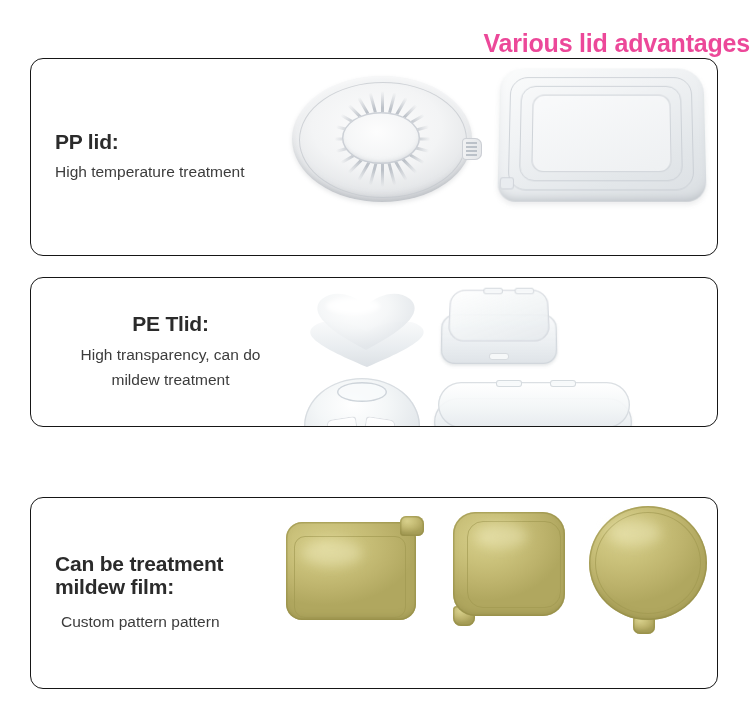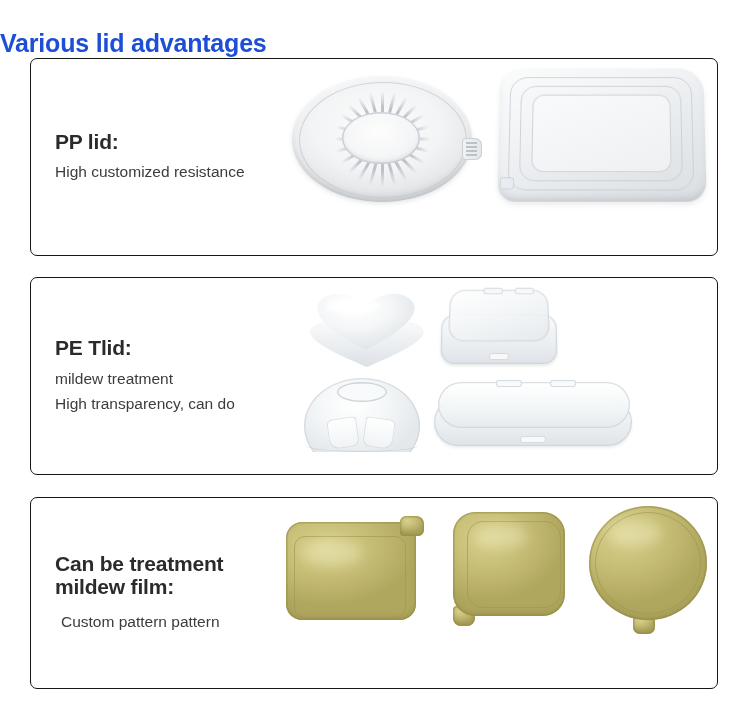--- a/index.html
+++ b/index.html
@@ -11,42 +11,42 @@
     width: 750px;
     height: 712px;
     font-family: "Liberation Sans", sans-serif;
     color: #333333;
     overflow: hidden;
     position: relative;
   }
 
   
   .page-title {
-    text-align: left;
+    text-align: right;
     font-size: 25px;
     font-weight: bold;
-    color: #1d4ed8;
+    color: #ec4899;
     letter-spacing: -0.2px;
     padding-top: 13px;
     line-height: 1.1;
   }
 
   
   .panel {
     position: absolute;
     left: 30px;
     width: 688px;
     border: 1px solid #161616;
-    border-radius: 7px;
+    border-radius: 13px;
     box-sizing: border-box;
     background: #ffffff;
     overflow: hidden;
   }
   #panel-pp  { top: 58px;  height: 198px; }
-  #panel-pe  { top: 277px; height: 198px; }
+  #panel-pe  { top: 277px; height: 150px; text-align: center; }
   #panel-film{ top: 497px; height: 192px; }
 
   .panel-inner {
     display: flex;
     align-items: center;
     height: 100%;
     width: 100%;
   }
   .panel-text {
     width: 255px;
@@ -416,21 +416,21 @@
 </style>
 </head>
 <body>
 
 <h1 class="page-title">Various lid advantages</h1>
 
 <section class="panel" id="panel-pp">
   <div class="panel-inner">
     <div class="panel-text">
       <div class="panel-heading">PP lid:</div>
-      <div class="panel-desc">High customized resistance</div>
+      <div class="panel-desc">High temperature treatment</div>
     </div>
     <div class="panel-media">
 
       <div class="product pp-round">
         <div class="body"></div>
         <div class="rim"></div>
         <div class="ribs">
           <i style="transform:rotate(0deg)"></i>
             <i style="transform:rotate(15deg)"></i>
           <i style="transform:rotate(30deg)"></i>
@@ -473,22 +473,22 @@
 
     </div>
   </div>
 </section>
 
 <section class="panel" id="panel-pe">
   <div class="panel-inner">
     <div class="panel-text">
       <div class="panel-heading">PE Tlid:</div>
       <div class="panel-desc">
+        <span class="l2">High transparency, can do</span>
         <span class="l2">mildew treatment</span>
-        <span class="l2">High transparency, can do</span>
       </div>
     </div>
     <div class="panel-media">
 
       <div class="product pe-heart">
         <div class="base"></div>
         <div class="dome"></div>
         <div class="sheen"></div>
       </div>
 

